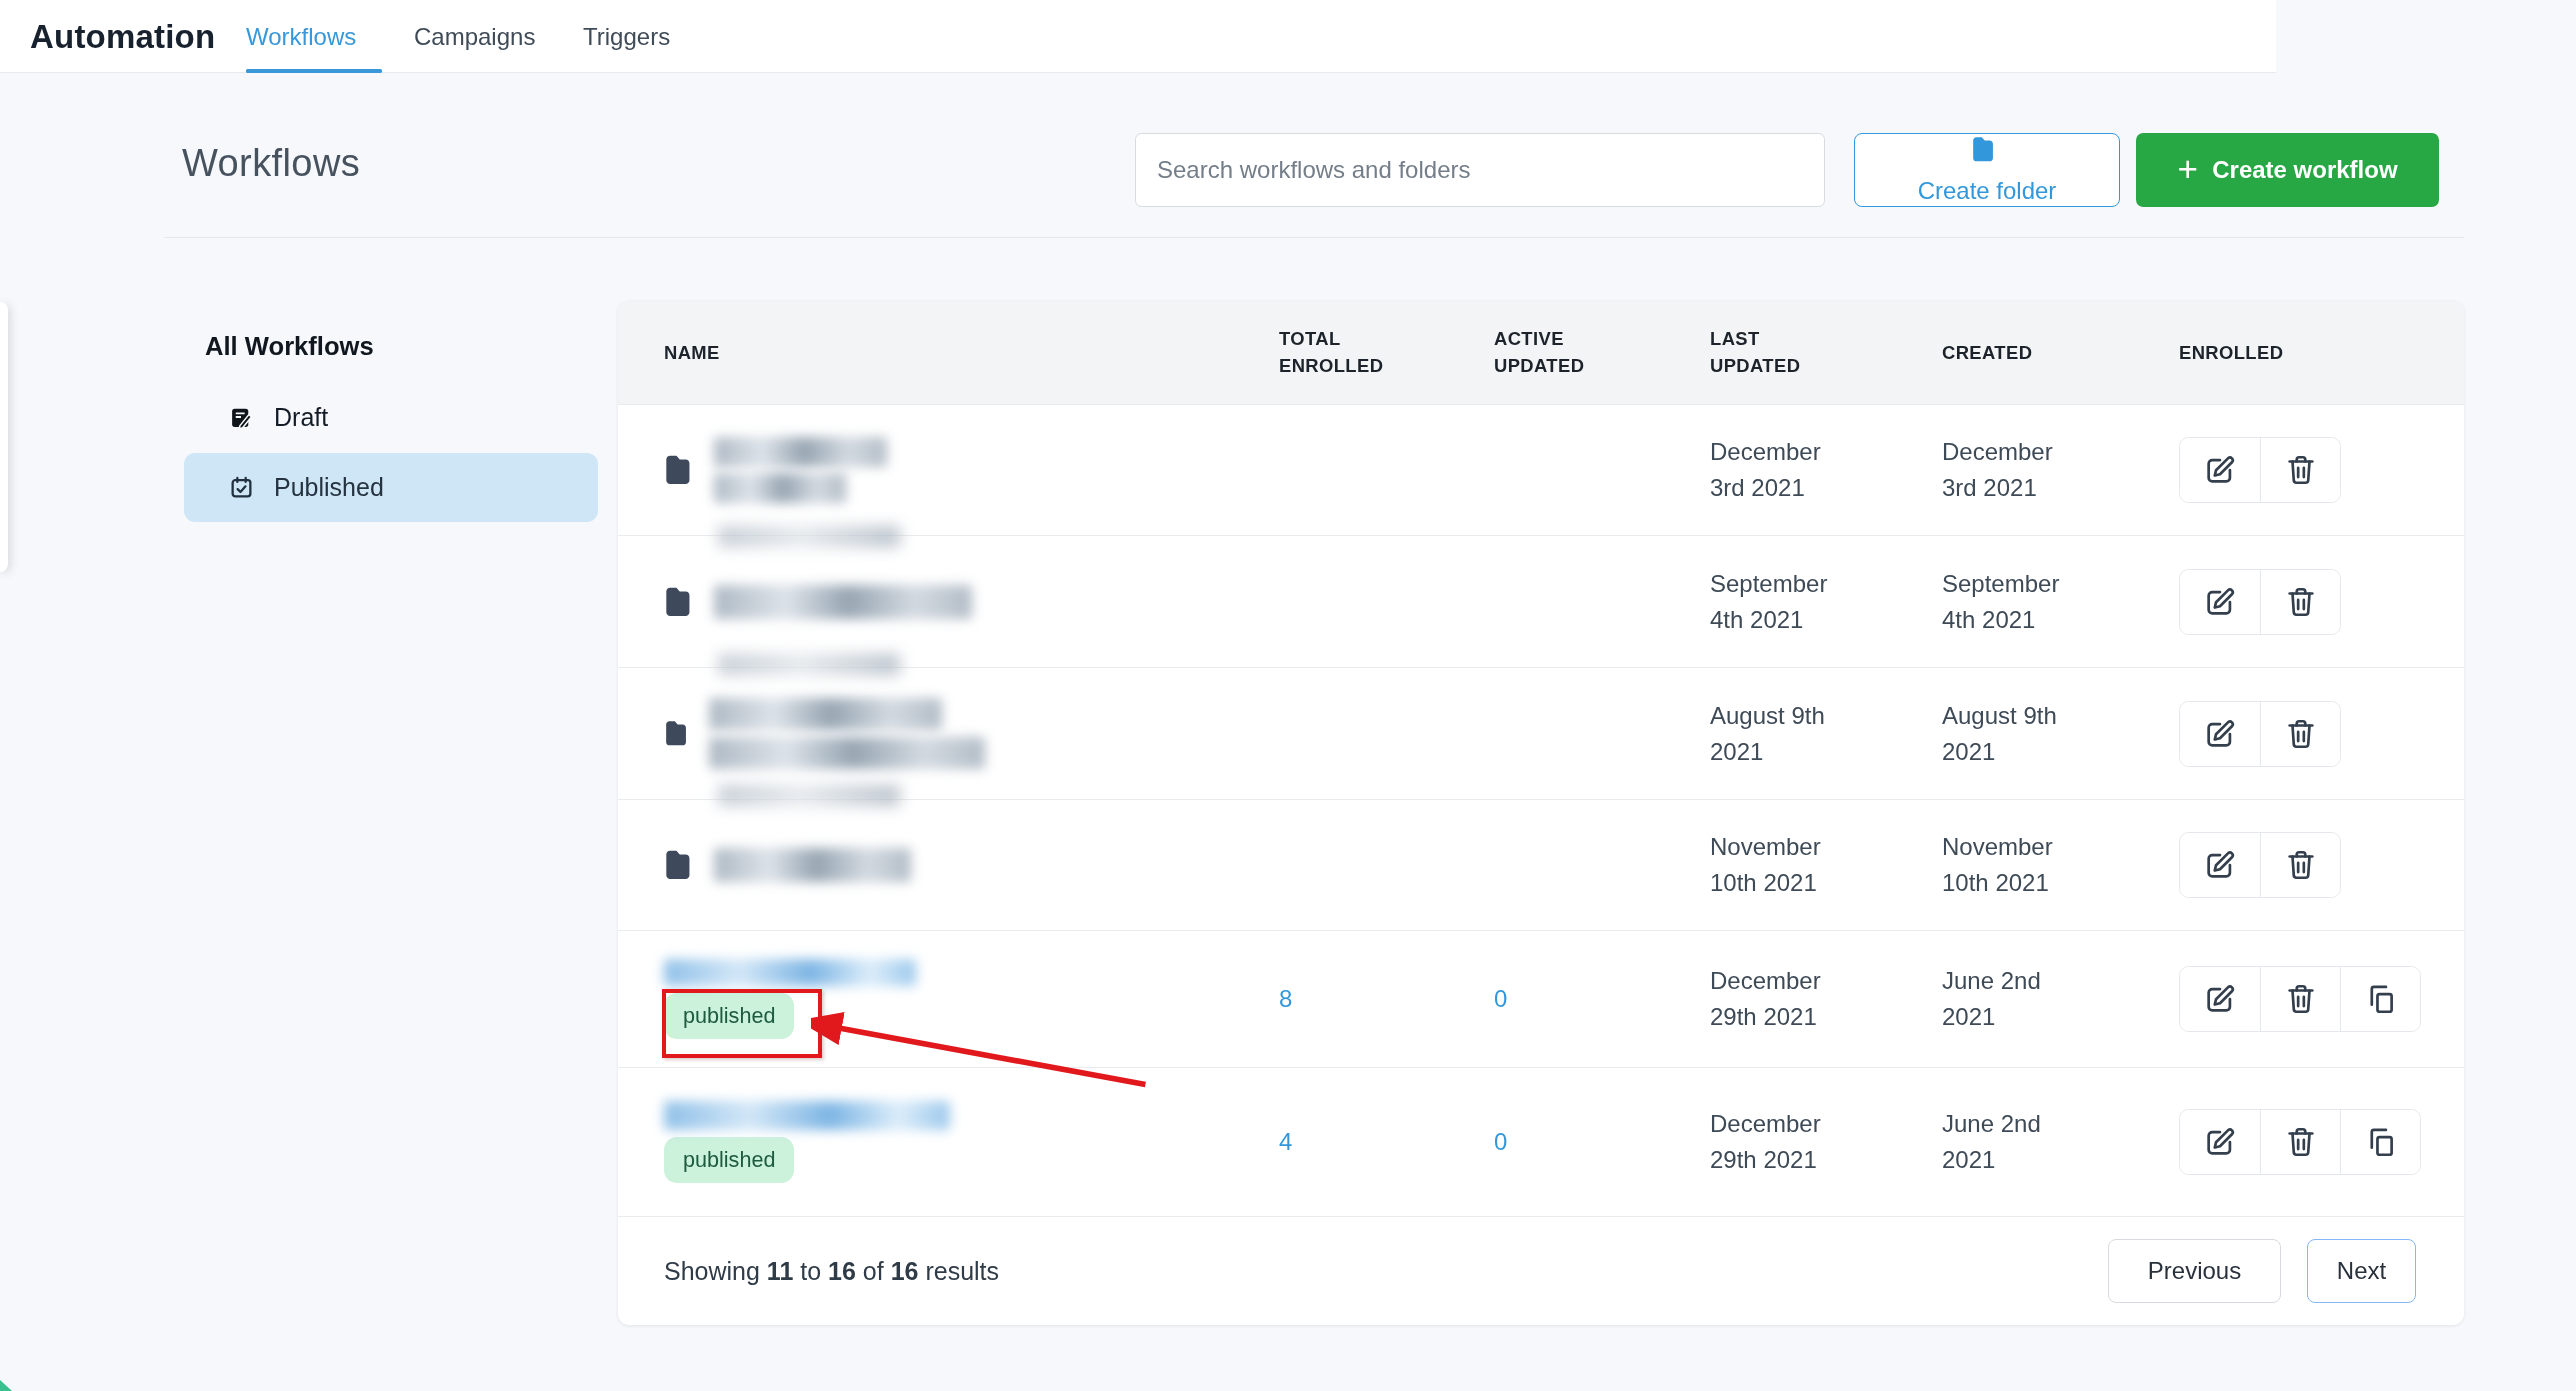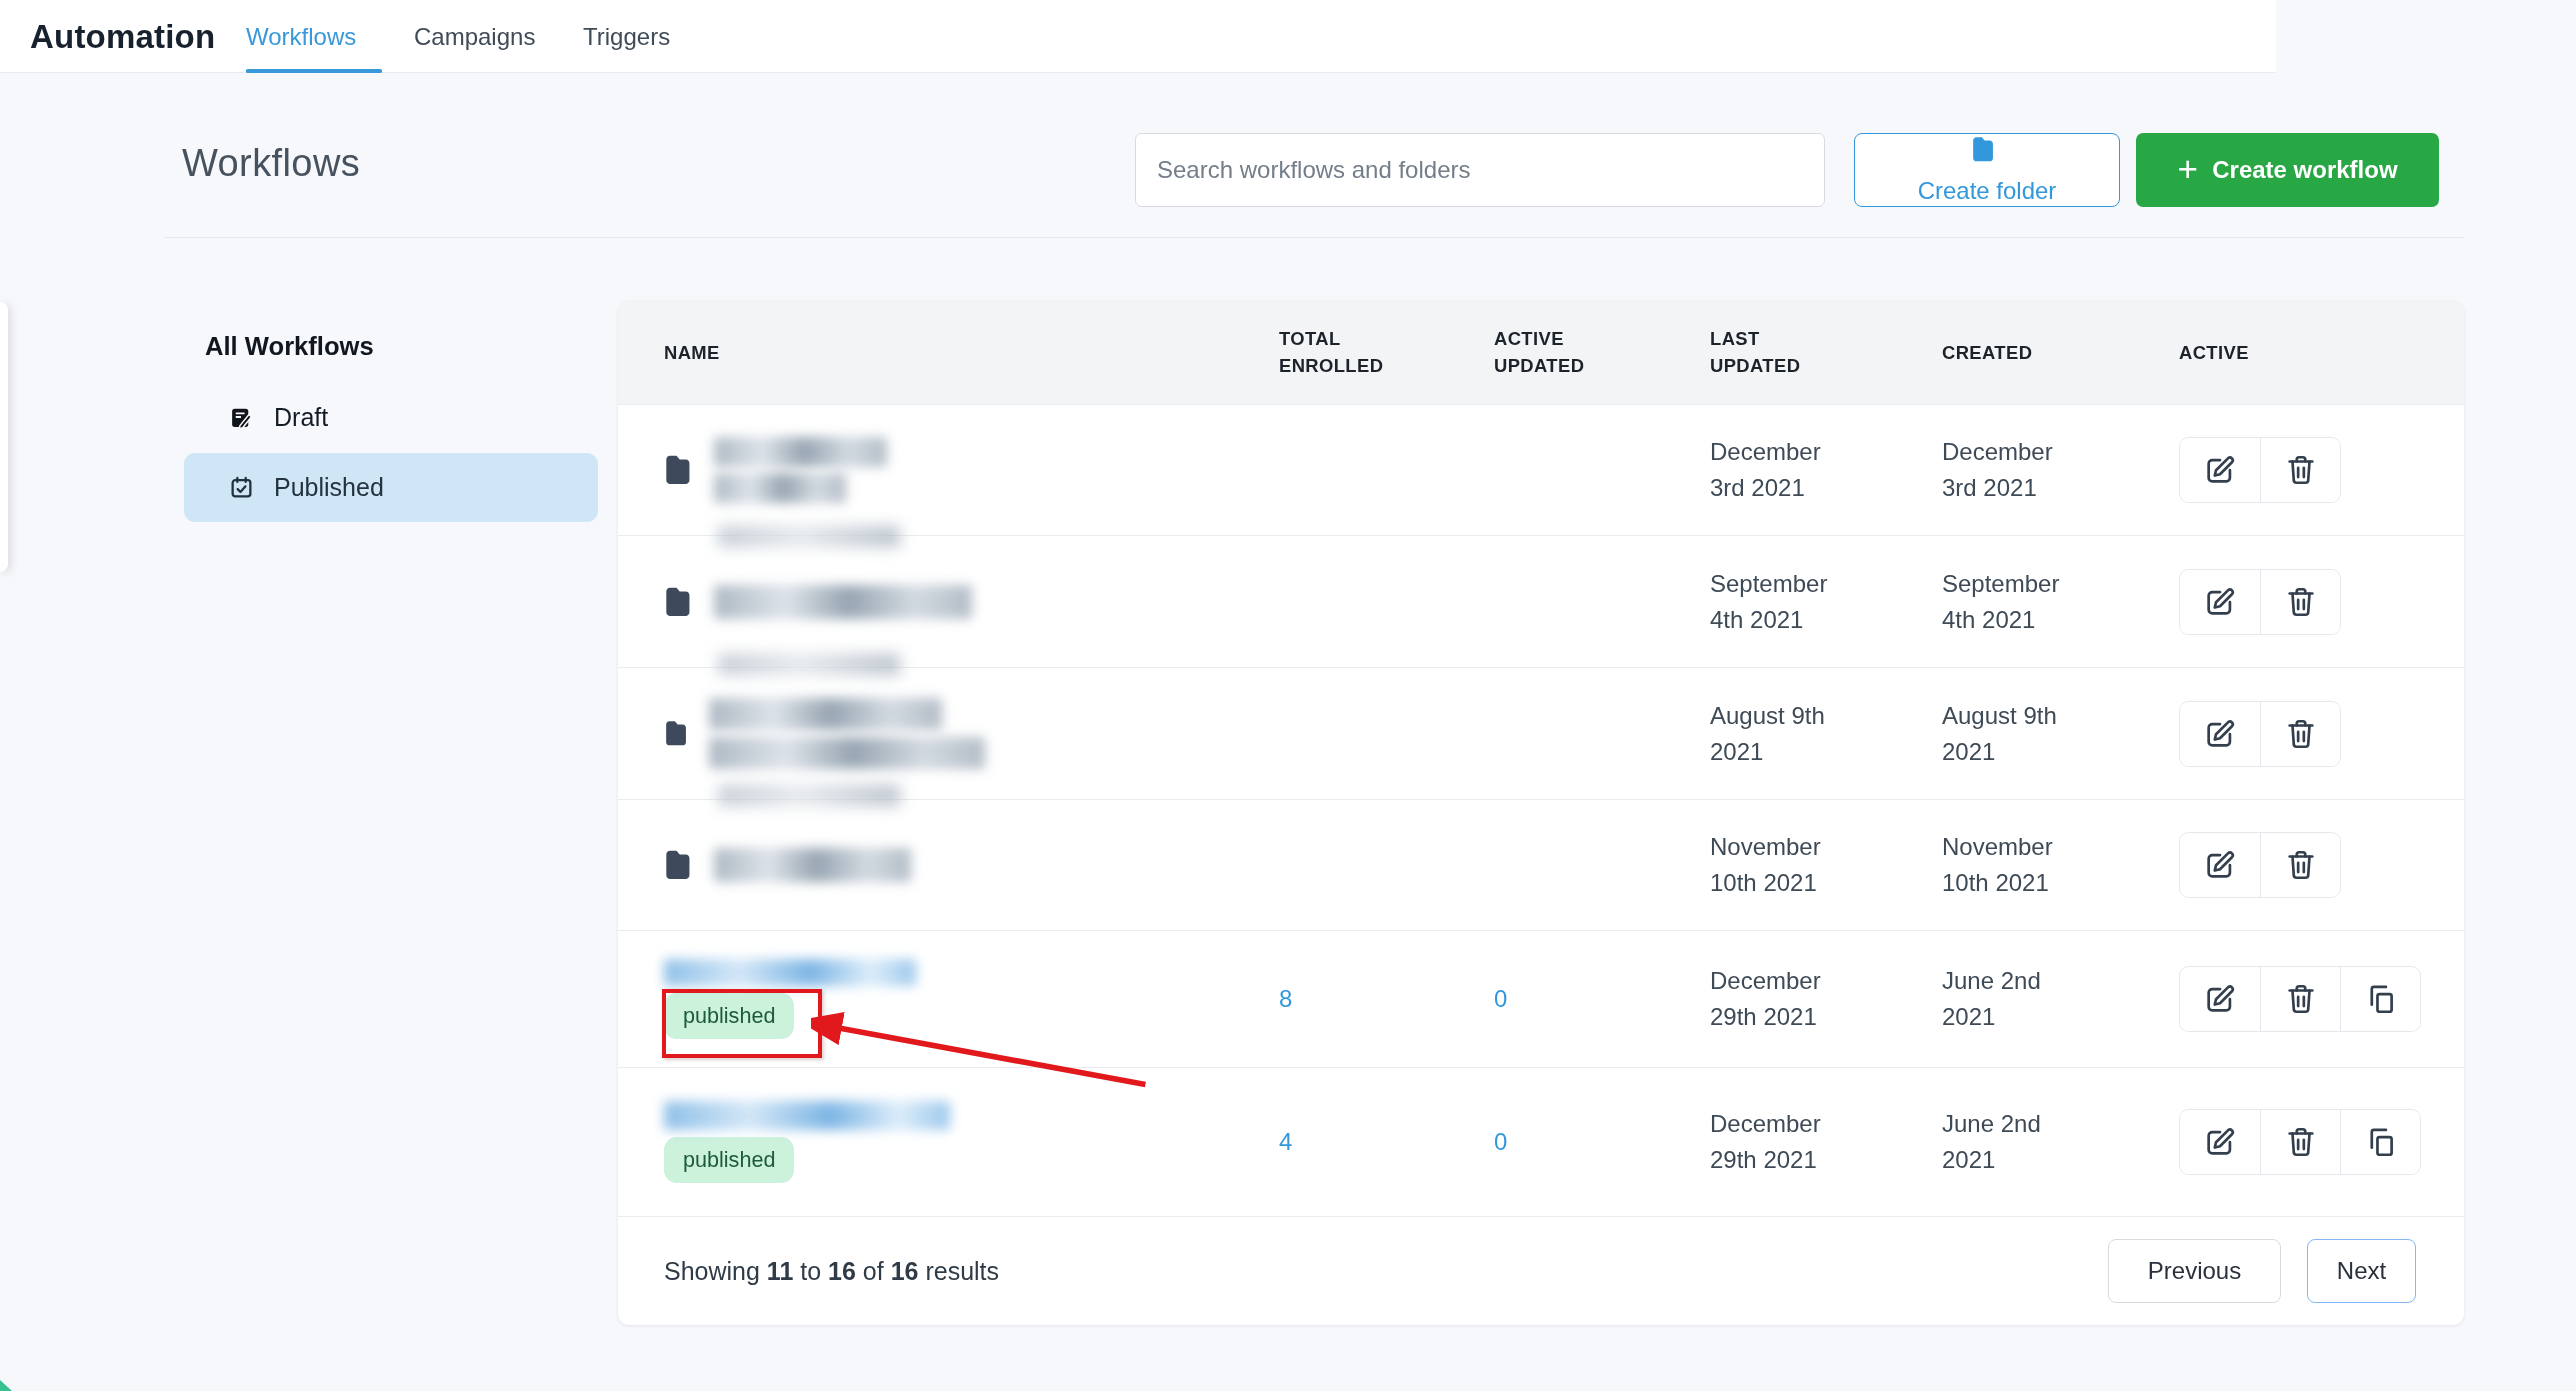--- a/index.html
+++ b/index.html
@@ -129,21 +129,21 @@
   </div>
 
   <section class="card">
 
     <div class="thead">
       <div class="th">NAME</div>
       <div class="th wrap">TOTAL ENROLLED</div>
       <div class="th wrap">ACTIVE UPDATED</div>
       <div class="th wrap">LAST UPDATED</div>
       <div class="th">CREATED</div>
-      <div class="th">ACTIVE</div>
+      <div class="th">ENROLLED</div>
     </div>
 
     <div class="trow" style="height:131px">
       <div class="cell">
           <a class="name-cell">
         <svg class="folder-svg" viewBox="0 0 24 22" fill="#3e4a5c">
               <path d="M1.5 4.2C1.5 2.9 2.6 1.8 3.9 1.8h4.2l2.1 2.4h3.9c1.3 0 2.4 1.1 2.4 2.4v11c0 1.3-1.1 2.4-2.4 2.4H3.9c-1.3 0-2.4-1.1-2.4-2.4v-13.4z"></path>
             </svg>
         <span class="stack">
           <span class="blur blur-gray" style="width:173px;height:30px"></span>

